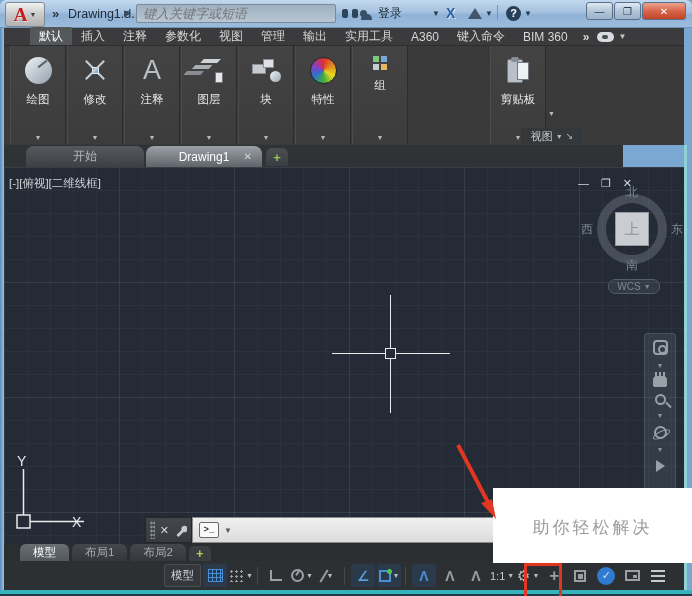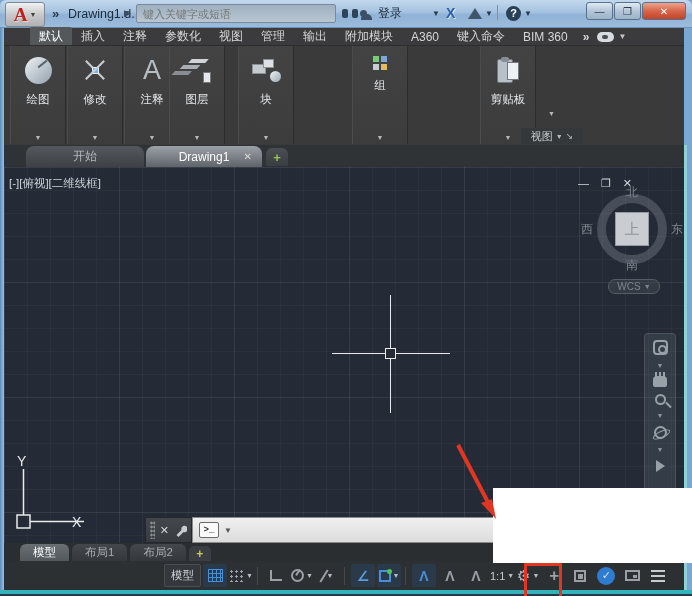--- a/index.html
+++ b/index.html
@@ -22,21 +22,21 @@
   .app-logo .a { color:#c41f1f; font-weight:bold; font-size:19px; line-height:1;
     text-shadow:1px 1px 0 rgba(255,255,255,.5); font-family:"Liberation Serif","DejaVu Serif",serif; }
   .app-logo .dd { color:#444; font-size:7px; }
   .qat-expand { position:absolute; left:52px; top:6px; color:#2a3a4a; font-size:13px; font-weight:bold; cursor:pointer; }
   .doc-title { position:absolute; left:68px; top:7px; color:#1d2b3a; font-size:12.5px; }
   .doc-flyout { position:absolute; left:124px; top:8px; color:#3a4a5a; font-size:9px; cursor:pointer; }
   .search-box { position:absolute; left:136px; top:4px; width:200px; height:19px;
     background:linear-gradient(180deg,#9fb0c0,#b9c6d2); border:1px solid #7a8a9a; border-radius:2px;
     display:flex; align-items:center; padding:0 6px; }
   .search-box input { border:none; outline:none; background:transparent; width:100%;
-    font-size:11px; color:#46525e; font-family:inherit; }
+    font-style:italic; font-size:13px; color:#46525e; font-family:inherit; }
   .tb-ico { position:absolute; top:5px; height:16px; display:flex; align-items:center; gap:3px;
     color:#24384c; cursor:pointer; }
   .binoc { left:342px; } .binoc i { width:6px; height:9px; background:#2e4458; border-radius:2px; display:inline-block; }
   .binoc i+i { margin-left:1px; }
   .signin { left:360px; }
   .person-head { width:7px; height:7px; border-radius:50%; background:#3a5068; display:inline-block; }
   .person-body { width:11px; height:6px; border-radius:5px 5px 0 0; background:#3a5068; display:inline-block; margin-left:-9px; margin-top:8px; }
   .signin-label { font-size:12px; color:#1d2b3a; margin-left:3px; }
   .signin-dd { left:432px; font-size:8px; color:#2a3a4a; }
   .exchange { left:446px; font-weight:bold; font-size:14px; color:#2b5fa8; text-shadow:1px 1px 0 rgba(255,255,255,.6); }
@@ -107,21 +107,21 @@
   .ic-util:after { content:""; position:absolute; left:3px; top:11px; right:3px; bottom:3px;
     background-image:radial-gradient(#5a636c 1.2px, transparent 1.3px); background-size:4.5px 4.5px; }
   .ic-clip { position:relative; width:22px; height:27px; }
   .ic-clip i { position:absolute; left:0; top:2px; width:16px; height:24px; background:#b9c0c7; border:1px solid #70777e; border-radius:2px; }
   .ic-clip b { position:absolute; left:4px; top:0; width:8px; height:5px; background:#868d94; border-radius:2px; }
   .ic-clip u { position:absolute; right:0; top:5px; width:12px; height:18px; background:#eef1f4; border:1px solid #70777e; }
   .ic-base { position:relative; width:26px; height:18px; background:#d8dce0; border:1px solid #80878e; border-radius:1px; margin-top:4px; }
   .ic-base:before { content:""; position:absolute; left:0; top:-5px; width:11px; height:5px; background:#d8dce0; border:1px solid #80878e; border-bottom:none; }
 
   
-  .filetab-bar { position:absolute; left:4px; top:145px; width:680px; height:22px; background:#2f3336; }
+  .filetab-bar { position:absolute; left:4px; top:145px; width:619px; height:22px; background:#2f3336; }
   .ftab { position:absolute; top:1px; height:21px; border-radius:8px 8px 0 0; display:flex; align-items:center;
     justify-content:center; cursor:pointer; }
   .ftab.start { left:22px; width:118px; background:linear-gradient(180deg,#55595d,#3d4145); color:#b5b8bb; }
   .ftab.active { left:142px; width:116px; background:linear-gradient(180deg,#9ba1a6,#5f646a); color:#fff; }
   .ftab .x { position:absolute; right:10px; font-size:10px; color:#d8d8d8; cursor:pointer; }
   .ftab-plus { position:absolute; left:262px; top:3px; width:22px; height:18px; border-radius:6px 6px 0 0;
     background:linear-gradient(180deg,#4a4e52,#3a3e42); color:#8fc94f; font-weight:bold; font-size:13px;
     display:flex; align-items:center; justify-content:center; cursor:pointer; }
 
   
@@ -297,21 +297,21 @@
   </div>
 
   <div class="ribbon-tabs">
     <span class="rtab active">默认</span>
     <span class="rtab">插入</span>
     <span class="rtab">注释</span>
     <span class="rtab">参数化</span>
     <span class="rtab">视图</span>
     <span class="rtab">管理</span>
     <span class="rtab">输出</span>
-    <span class="rtab">附加模块</span>
+    <span class="rtab">实用工具</span>
     <span class="rtab">A360</span>
     <span class="rtab">键入命令</span>
     <span class="rtab">BIM 360</span>
     <span class="rtab-expand">»</span>
     <span class="ribbon-toggle"></span>
     <span class="ribbon-toggle-dd">▼</span>
   </div>
 
   <div class="ribbon-body">
     <div class="rpanel" style="left:63px">
@@ -330,51 +330,58 @@
       <div class="plabel">绘图</div>
       <div class="pdrop">▼</div>
     </div>
     <div class="rpanel" style="left:120px">
       <div class="pi">
           <div class="ic-annot">A</div>
         </div>
       <div class="plabel">注释</div>
       <div class="pdrop">▼</div>
     </div>
-    <div class="rpanel" style="left:165px">
+    <div class="rpanel" style="left:177px">
       <div class="pi">
           <div class="ic-layers">
             <i></i>
             <b></b>
           </div>
         </div>
       <div class="plabel">图层</div>
       <div class="pdrop">▼</div>
     </div>
     <div class="rpanel" style="left:234px">
       <div class="pi">
           <div class="ic-block">
             <i></i>
             <b></b>
             <u></u>
           </div>
         </div>
       <div class="plabel">块</div>
       <div class="pdrop">▼</div>
     </div>
+    <div class="rpanel" style="left:291px">
+      <div class="pi">
+          <div class="ic-props"></div>
+        </div>
+      <div class="plabel">特性</div>
+      <div class="pdrop">▼</div>
+    </div>
     <div class="rpanel" style="left:348px">
       <div class="pi">
           <div class="ic-group">
             <i></i>
           </div>
         </div>
       <div class="plabel" style="margin-top:-12px">组</div>
       <div class="pdrop">▼</div>
     </div>
-    <div class="rpanel" style="left:476px">
+    <div class="rpanel" style="left:486px">
       <div class="pi">
           <div class="ic-clip">
             <i></i>
             <b></b>
             <u></u>
           </div>
         </div>
       <div class="plabel">剪贴板</div>
       <div class="pdrop">▼</div>
     </div>
@@ -553,20 +560,21 @@
       </div>
     <div class="chip">
         <div class="g-menu"></div>
       </div>
   </div>
 
   <div class="teal-line"></div>
   <div class="bottom-dark"></div>
 
   <div class="watermark">
+    <div class="wm-sub">助你轻松解决</div>
   </div>
 
   <svg class="anno-arrow">
     <line x1="458" y1="445" x2="491" y2="508" stroke="#e03622" stroke-width="4"></line>
     <polygon points="496,519 481,503 492,499" fill="#e03622"></polygon>
   </svg>
   <div class="anno-rect"></div>
 
 </div>
 

